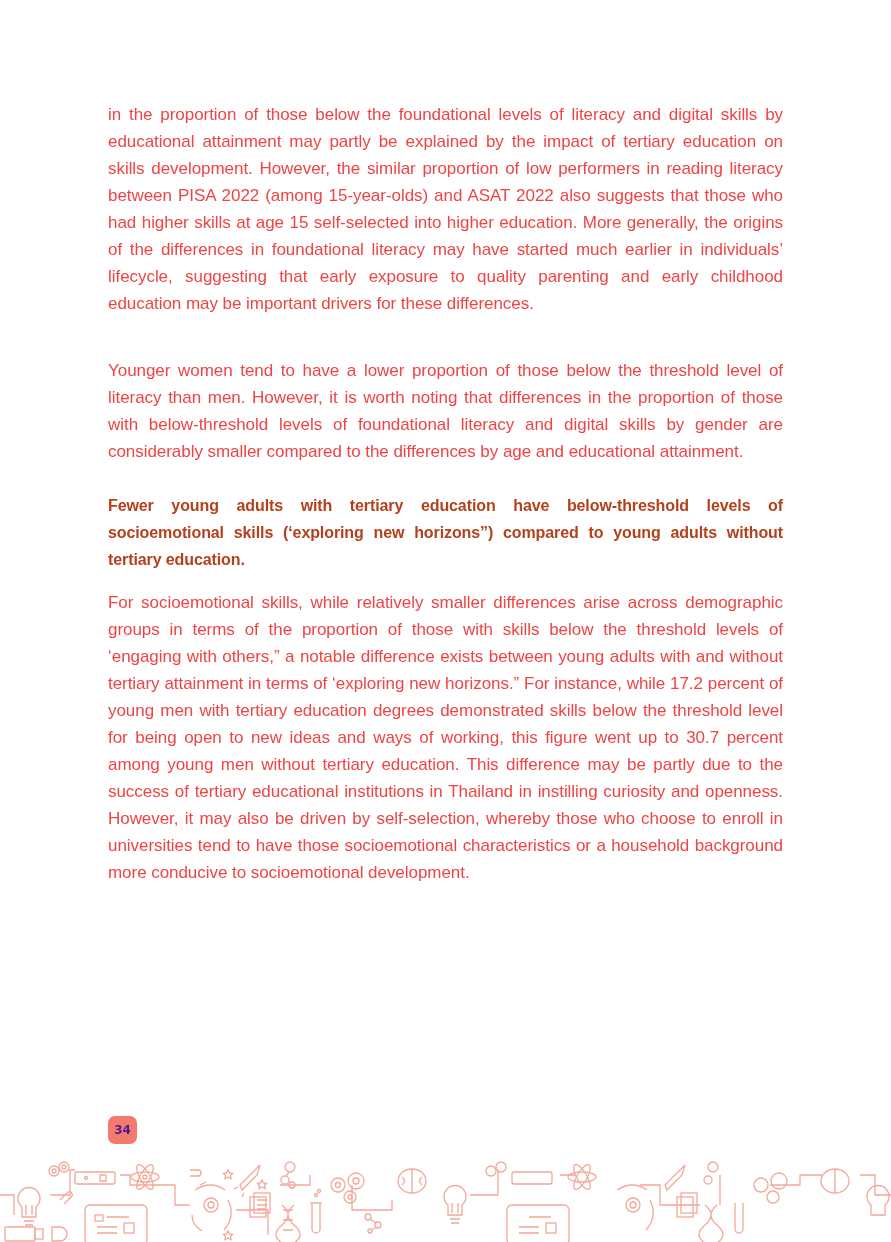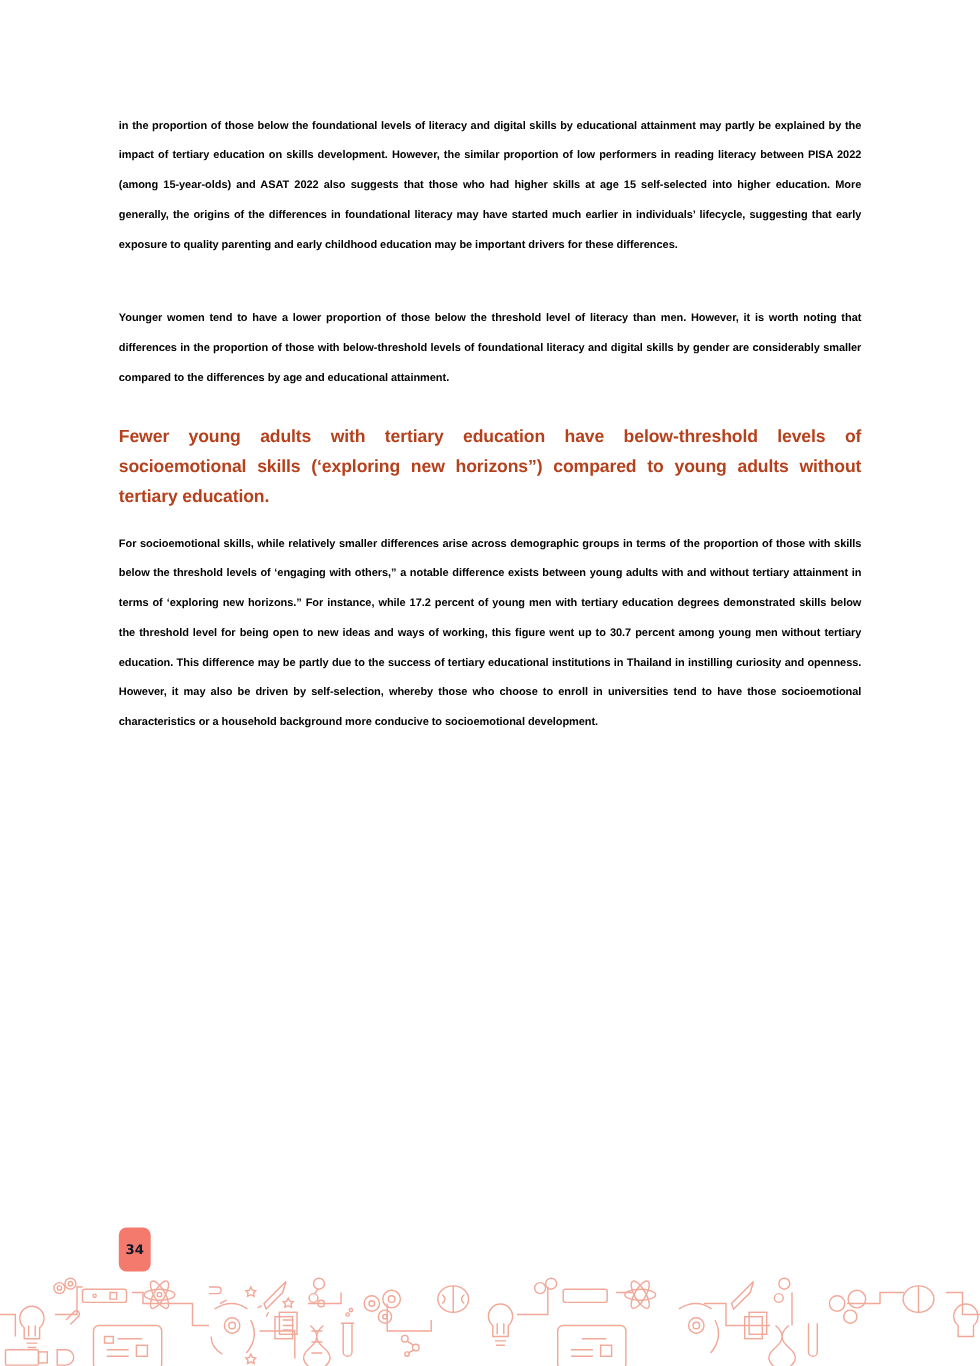--- a/index.html
+++ b/index.html
@@ -1,27 +1,27 @@
 <!DOCTYPE html>
 <html><head>
   <meta charset="utf-8">
   <style>
     html, body { margin: 0; padding: 0; background: #ffffff; }
     body { width: 891px; height: 1242px; position: relative; overflow: hidden;
            font-family: "Liberation Sans", "DejaVu Sans", sans-serif; }
     .page { position: absolute; left: 0; top: 0; width: 891px; height: 1242px; }
     .content { position: absolute; left: 108px; top: 101px; width: 675px; }
-    p.body { margin: 0; font-size: 10px; line-height: 27px; color: #000000;
-             text-align: justify; letter-spacing: -0.05px; font-weight: bold; }
+    p.body { margin: 0; font-size: 17px; line-height: 27px; color: #ef4444;
+             text-align: justify; letter-spacing: -0.05px; }
     p.gap { margin-top: 40px; }
     h2.heading { margin: 27px 0 0 0; font-size: 16px; line-height: 27px; font-weight: bold;
                  color: #b5401c; text-align: justify; letter-spacing: -0.1px; }
     h2.heading + p.body { margin-top: 16px; }
-    .page-badge { position: absolute; left: 108px; top: 1116px; width: 29px; height: 40px;
-                  border-radius: 7px; background: #f47a6d; color: #0f172a;
+    .page-badge { position: absolute; left: 108px; top: 1116px; width: 29px; height: 28px;
+                  border-radius: 7px; background: #f47a6d; color: #4c1d95;
                   font-size: 12px; font-weight: bold; display: flex; align-items: center;
                   justify-content: center; font-family: "DejaVu Sans", sans-serif; }
     .footer-art { position: absolute; left: 0; top: 1155px; width: 891px; height: 87px; }
   </style>
 </head>
 <body>
 
 <div class="page">
   <div class="content">
     <p class="body">in the proportion of those below the foundational levels of literacy and digital skills by educational attainment may partly be explained by the impact of tertiary education on skills development. However, the similar proportion of low performers in reading literacy between PISA 2022 (among 15-year-olds) and ASAT 2022 also suggests that those who had higher skills at age 15 self-selected into higher education. More generally, the origins of the differences in foundational literacy may have started much earlier in individuals’ lifecycle, suggesting that early exposure to quality parenting and early childhood education may be important drivers for these differences.</p>

